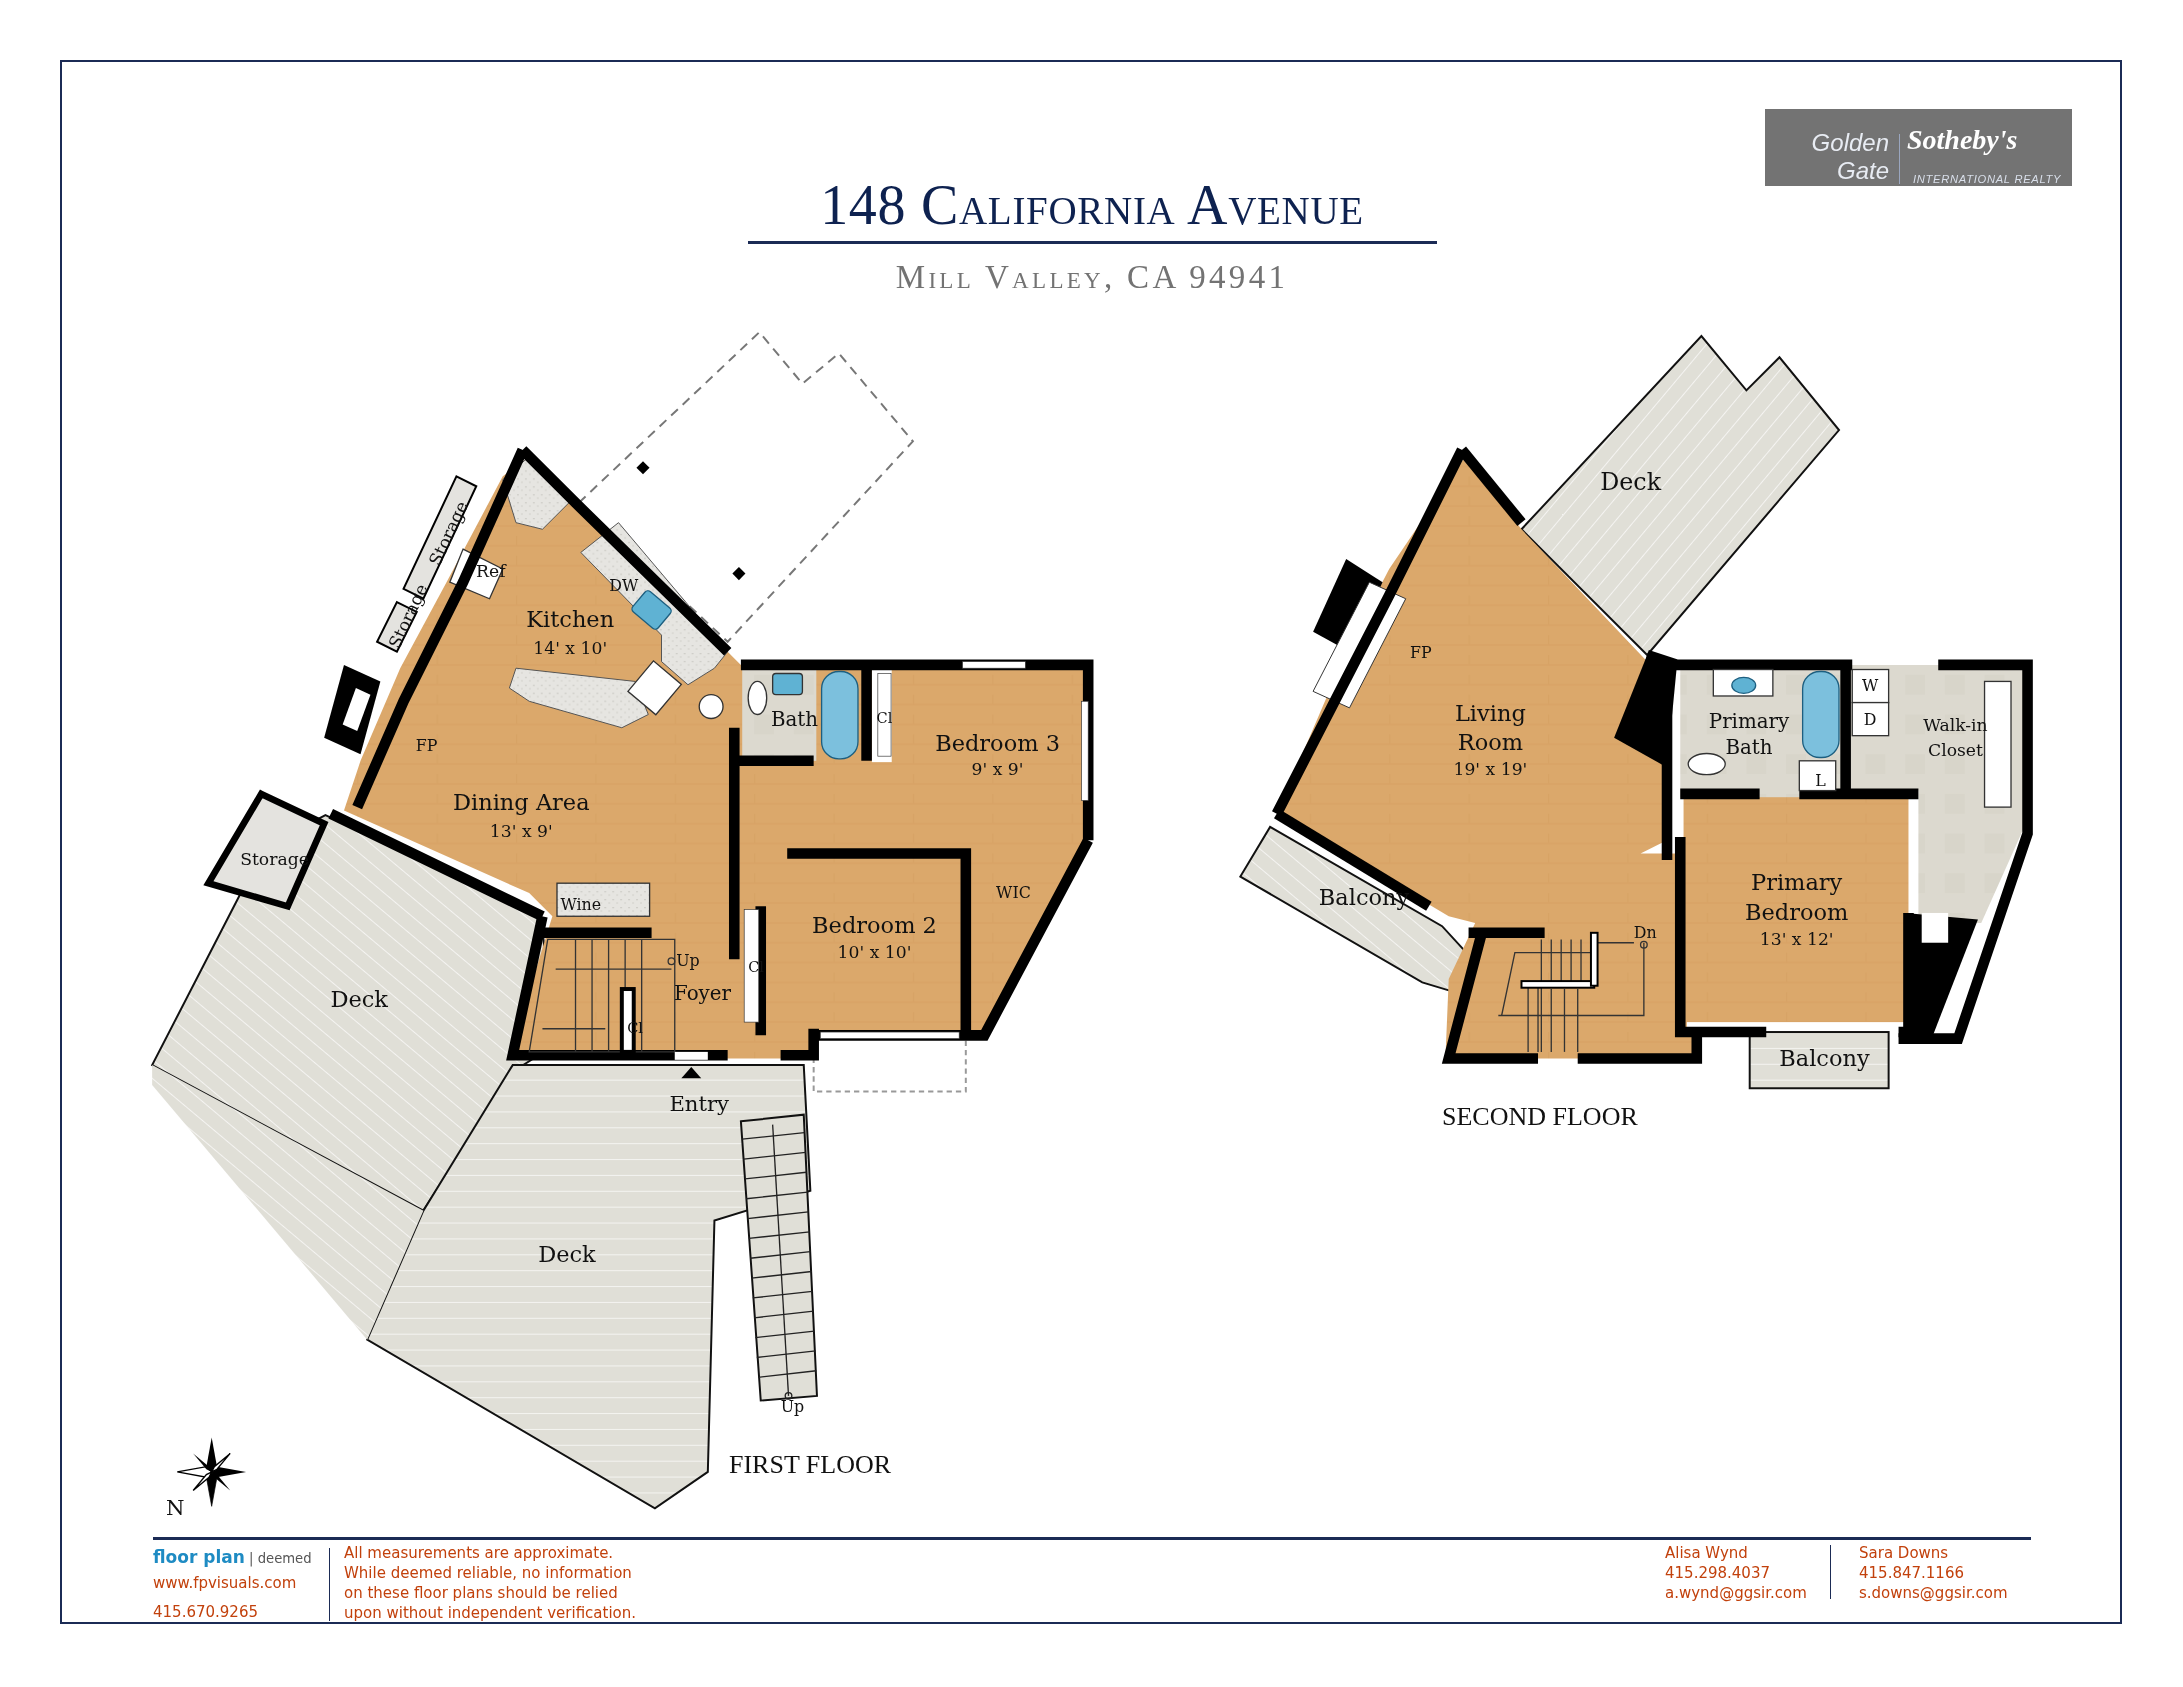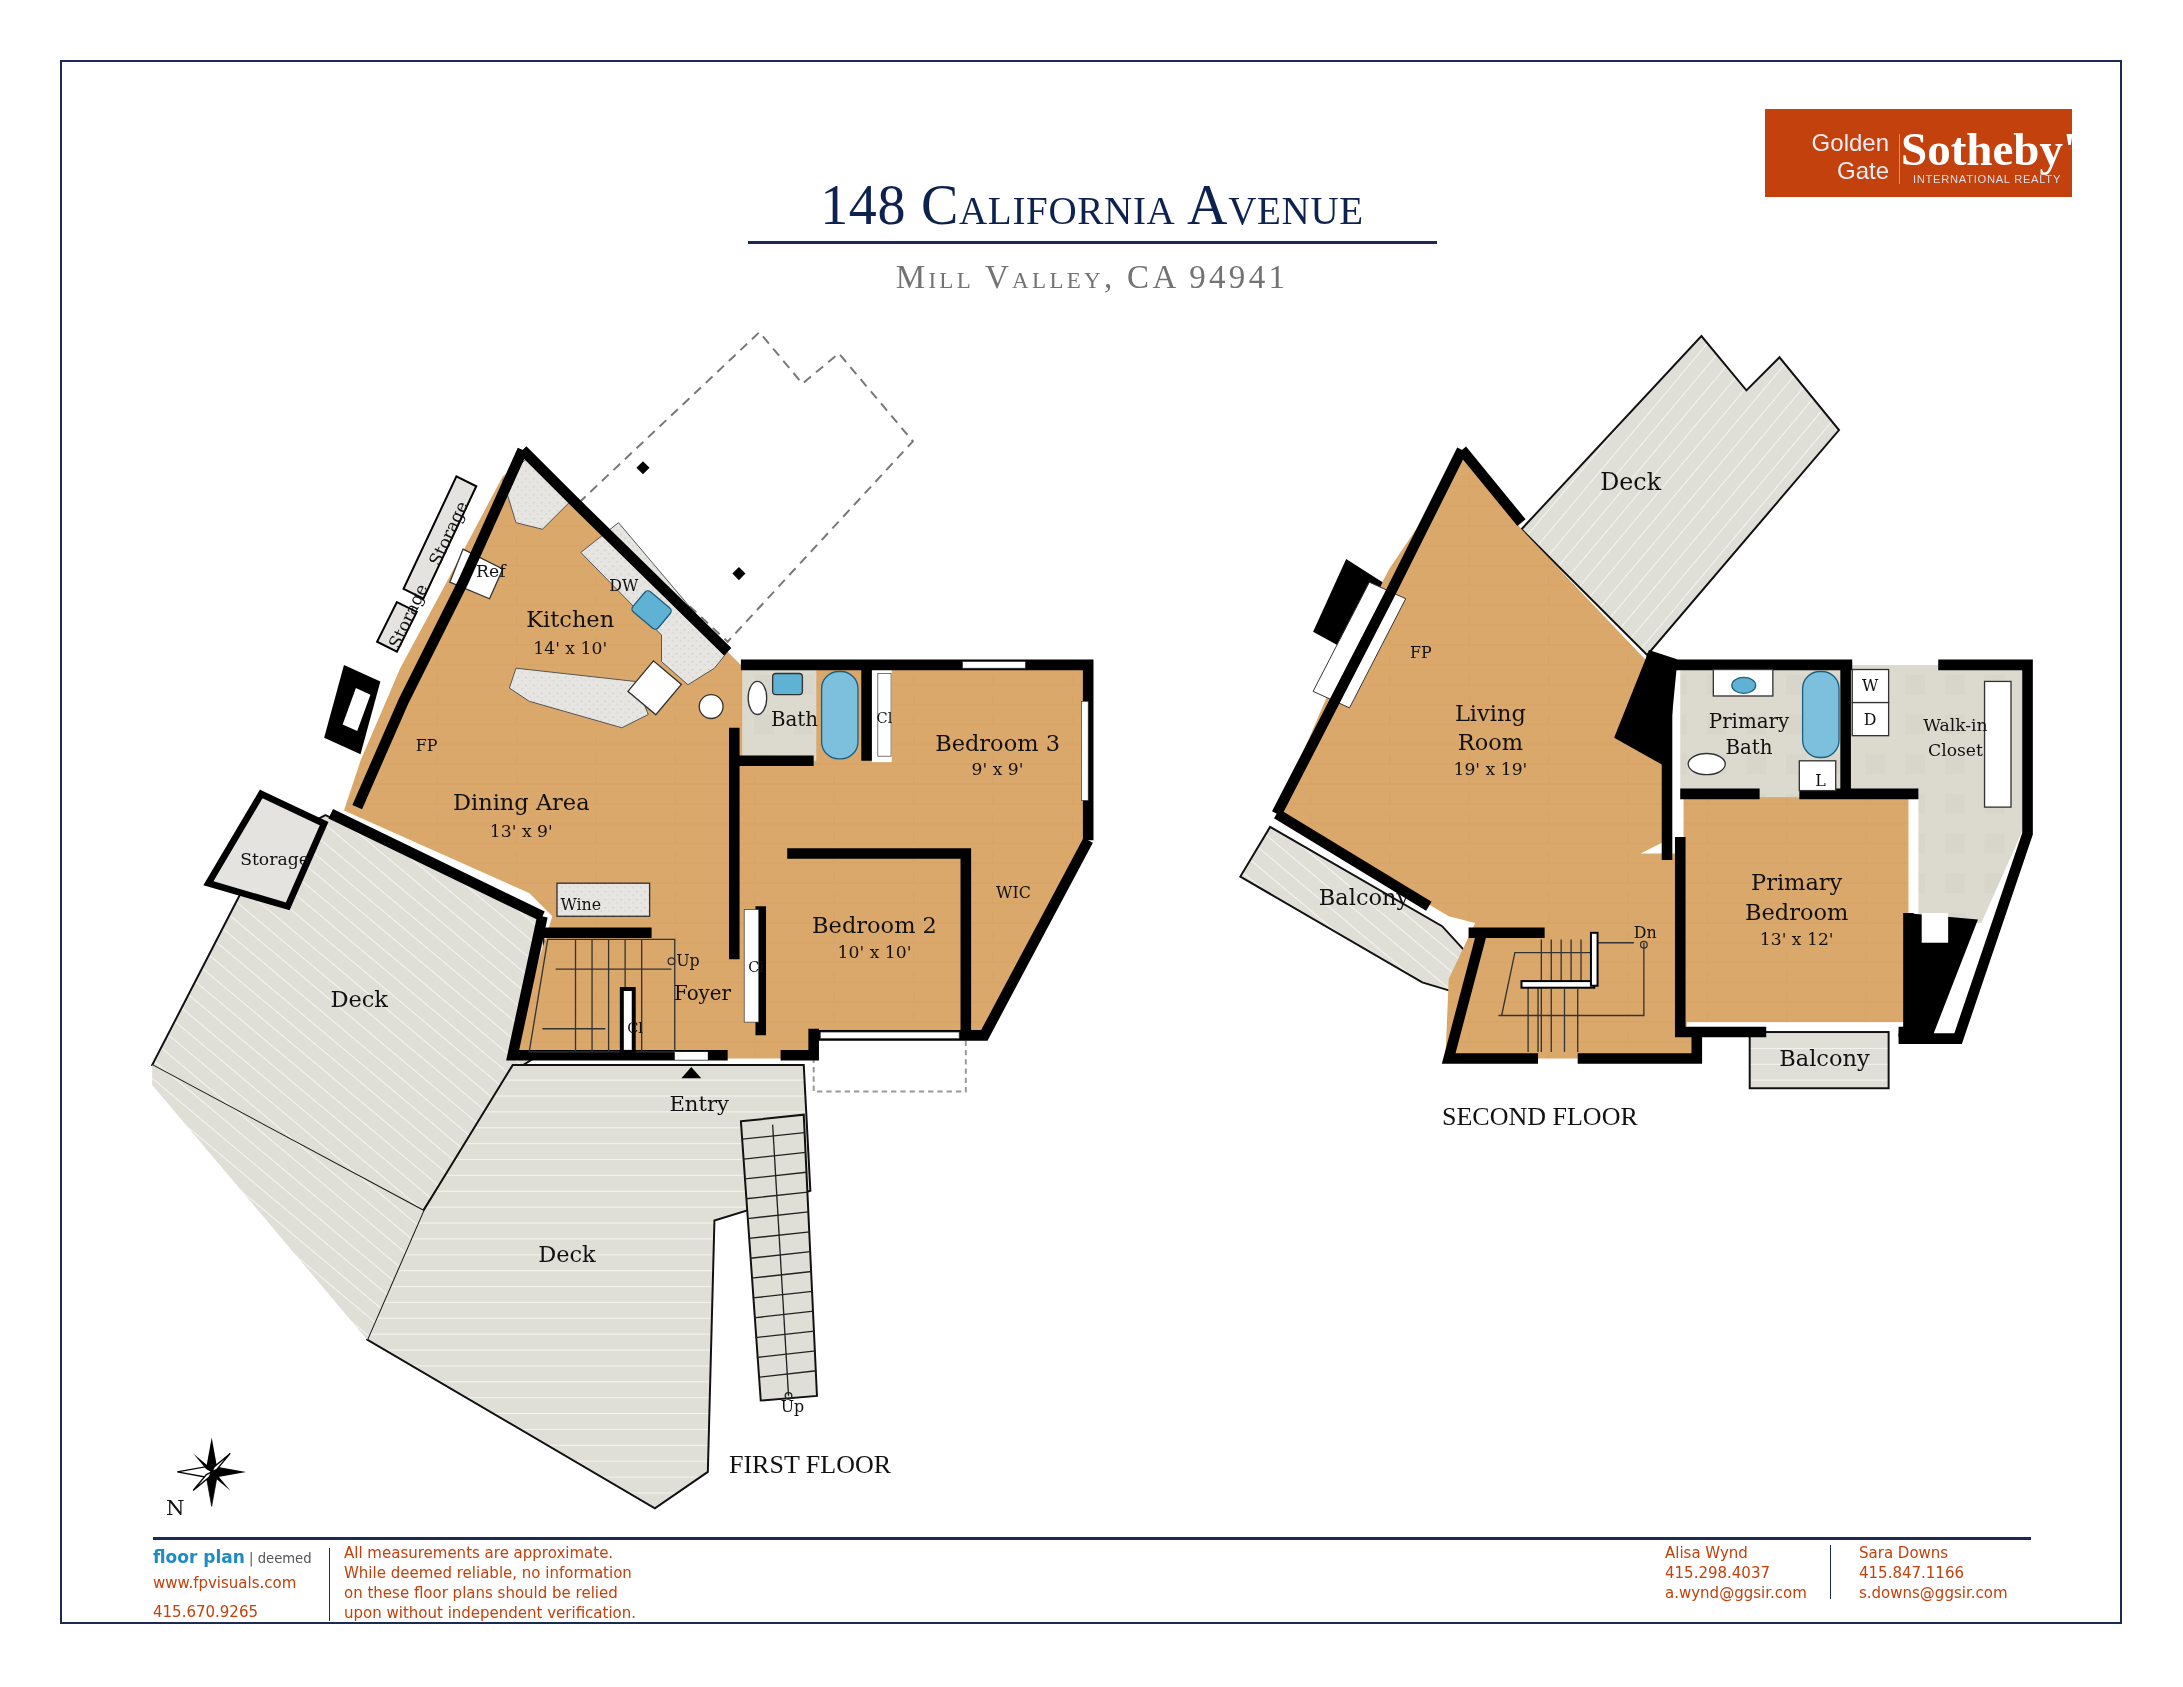--- a/index.html
+++ b/index.html
@@ -1,24 +1,24 @@
 <!DOCTYPE html>
 <html style="font-size:10.6px"><head>
 <meta charset="utf-8">
 <style>
   html, body { margin: 0; padding: 0; background: #ffffff; }
   body { width: 2183px; height: 1687px; position: relative; overflow: hidden; font-family: "DejaVu Serif", "Liberation Serif", serif; }
   .frame { position: absolute; left: 60px; top: 60px; width: 2062px; height: 1564px; border: 2.6px solid #1b2b55; box-sizing: border-box; }
   .title { position: absolute; left: 748px; top: 177px; width: 688px; text-align: center; color: #0e2250; font-family: "Liberation Serif", serif; font-size: 56px; letter-spacing: 0.7px; font-variant: small-caps; line-height: 1; }
   .title-rule { position: absolute; left: 748px; top: 241px; width: 689px; height: 2.6px; background: #1b2b55; }
   .subtitle { position: absolute; left: 748px; top: 261px; width: 688px; text-align: center; color: #737373; font-family: "Liberation Serif", serif; font-size: 33px; letter-spacing: 3.3px; font-variant: small-caps; line-height: 1; }
-  .logo { position: absolute; left: 1765px; top: 109px; width: 307px; height: 88px; background: #c2410c; color: #ffffff; }
+  .logo { position: absolute; left: 1765px; top: 109px; width: 307px; height: 77px; background: #737373; color: #ffffff; font-style: italic; }
   .logo .left { position: absolute; left: 25px; top: 20px; width: 99px; text-align: right; font-family: "Liberation Sans", sans-serif; font-size: 24px; line-height: 28px; color: #e8ecf3; }
   .logo .divider { position: absolute; left: 134px; top: 25px; width: 1.3px; height: 50px; background: #9aa6bf; }
-  .logo .brand { position: absolute; left: 136px; top: 17px; font-family: "Liberation Serif", serif; font-size: 47px; font-weight: bold; color: #ffffff; line-height: 1; }
+  .logo .brand { position: absolute; left: 142px; top: 17px; font-family: "Liberation Serif", serif; font-size: 28px; font-weight: bold; color: #ffffff; line-height: 1; }
   .logo .brand-sub { position: absolute; left: 148px; top: 64px; font-family: "Liberation Sans", sans-serif; font-size: 11.2px; letter-spacing: 0.7px; color: #d9dfea; }
   svg.plan { position: absolute; left: 0; top: 0; }
   .footer-rule { position: absolute; left: 153px; top: 1537px; width: 1878px; height: 2.6px; background: #1b2b55; }
   .footer-text { position: absolute; font-family: "DejaVu Sans", sans-serif; font-size: 15px; line-height: 20px; color: #c2410c; }
   .fpv-brand { position: absolute; left: 153px; top: 1547px; font-family: "DejaVu Sans", sans-serif; font-size: 17px; font-weight: bold; color: #1e8bc3; }
   .fpv-brand .sub { font-weight: normal; font-size: 13.2px; color: #555; }
   .vsep { position: absolute; width: 1.3px; background: #1b2b55; }
   .floor-label { position: absolute; font-family: "Liberation Serif", serif; font-size: 26px; color: #111; letter-spacing: 0px; }
   .room-label { font-family: "DejaVu Serif", serif; fill: #111; }
 </style>

